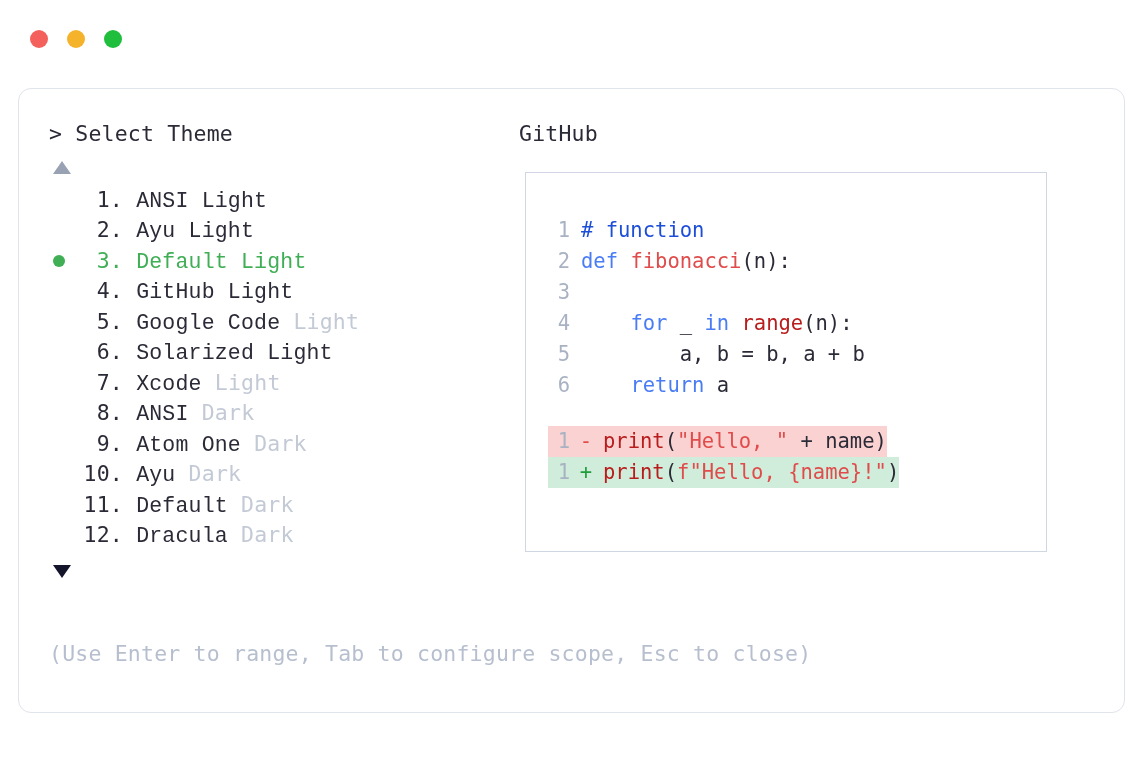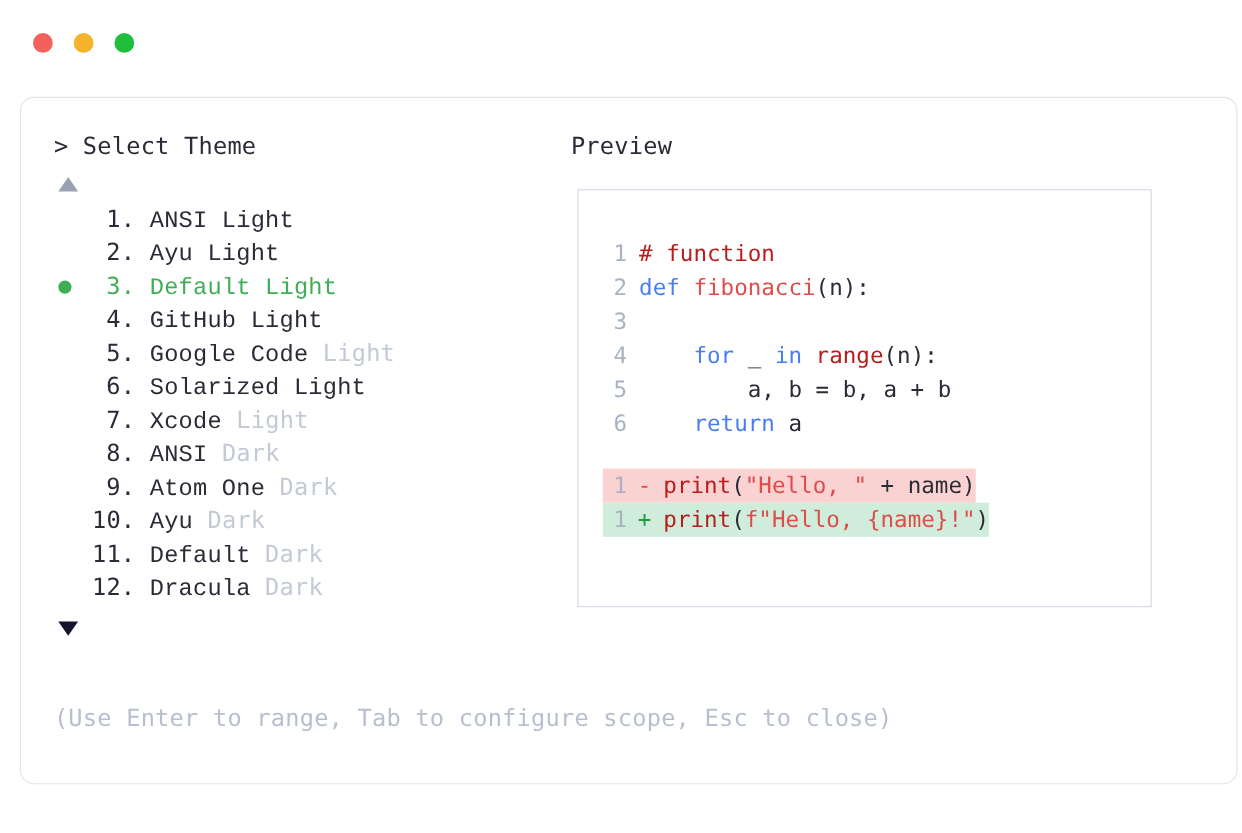--- a/index.html
+++ b/index.html
@@ -172,21 +172,21 @@
   }
   .lineno {
     width: 22px;
     flex: none;
     text-align: right;
     color: #a8b2c3;
     margin-right: 11px;
   }
   .code-text { color: #2b2b38; }
 
-  .tok-comment { color: #b91c1c; text-align: center; }
+  .tok-comment { color: #1d4ed8; text-align: center; }
   .tok-kw      { color: #4a7df5; }
   .tok-fn      { color: #e04b4b; text-align: center; }
   .tok-builtin { color: #b91c1c; }
   .tok-str     { color: #e04b4b; }
   .tok-punct   { color: #2b2b38; }
 
   
   .diff-block { margin-top: 25px; }
   .diff-line {
     display: flex;
@@ -240,21 +240,21 @@
             <div class="theme-row"><div class="bullet-cell"></div><span class="row-num">9.</span><span> </span><span class="row-name">Atom One</span><span class="row-suffix"> Dark</span></div>
             <div class="theme-row"><div class="bullet-cell"></div><span class="row-num">10.</span><span> </span><span class="row-name">Ayu</span><span class="row-suffix"> Dark</span></div>
             <div class="theme-row"><div class="bullet-cell"></div><span class="row-num">11.</span><span> </span><span class="row-name">Default</span><span class="row-suffix"> Dark</span></div>
             <div class="theme-row"><div class="bullet-cell"></div><span class="row-num">12.</span><span> </span><span class="row-name">Dracula</span><span class="row-suffix"> Dark</span></div>
           </div>
 
         <div class="arrow arrow-down"></div>
       </div>
 
       <div class="col-right">
-        <div class="section-label">Preview</div>
+        <div class="section-label">GitHub</div>
 
         <div class="preview-panel">
           <div id="code-block">
               <div class="code-line"><span class="lineno">1</span><span class="code-text"><span class="tok-comment"># function</span></span></div>
               <div class="code-line"><span class="lineno">2</span><span class="code-text"><span class="tok-kw">def </span><span class="tok-fn">fibonacci</span><span class="tok-punct">(n):</span></span></div>
               <div class="code-line"><span class="lineno">3</span></div>
               <div class="code-line"><span class="lineno">4</span><span class="code-text"><span class="tok-punct">    </span><span class="tok-kw">for</span><span class="tok-punct"> _ </span><span class="tok-kw">in</span><span class="tok-punct"> </span><span class="tok-builtin">range</span><span class="tok-punct">(n):</span></span></div>
               <div class="code-line"><span class="lineno">5</span><span class="code-text"><span class="tok-punct">        a, b = b, a + b</span></span></div>
               <div class="code-line"><span class="lineno">6</span><span class="code-text"><span class="tok-punct">    </span><span class="tok-kw">return</span><span class="tok-punct"> a</span></span></div>
             </div>

